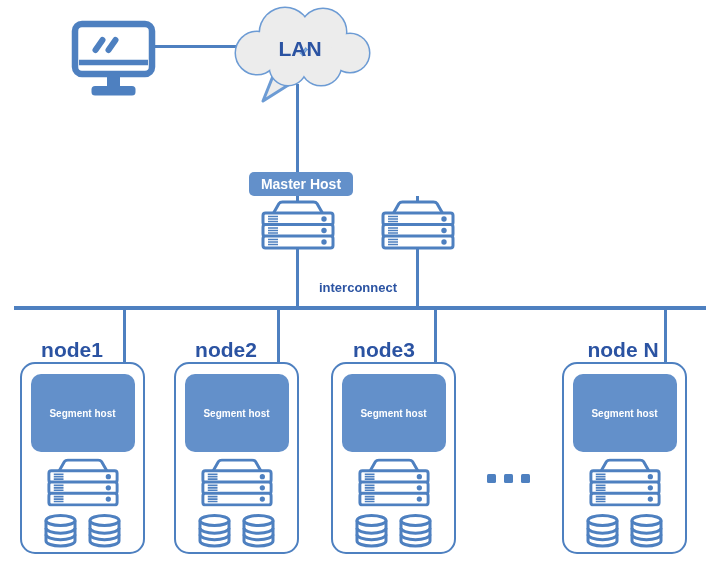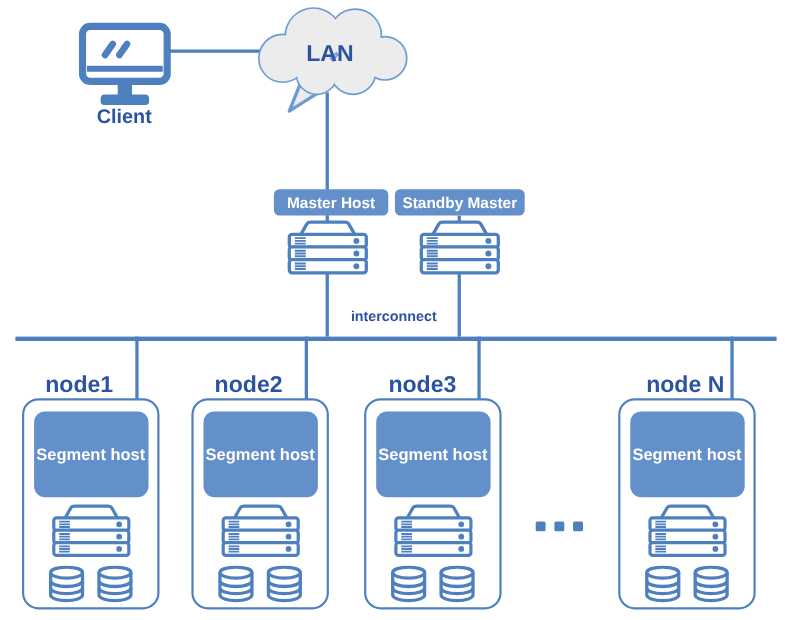--- a/index.html
+++ b/index.html
@@ -23,21 +23,21 @@
   .master-tag{left:249px;width:104px;}
   .standby-tag{left:359px;width:118px;}
   .server-svg{position:absolute;top:200px;width:78px;height:50px;}
   .node{
     position:absolute;top:362px;width:125px;height:192px;background:#ffffff;
     border:2.5px solid #4e80c0;border-radius:15px;box-sizing:border-box;
     display:flex;flex-direction:column;align-items:center;
   }
   .segment{
     margin-top:10px;width:104px;height:78px;background:#6390ca;border-radius:10px;
-    color:#ffffff;font-weight:bold;font-size:15px;
+    color:#ffffff;font-weight:bold;font-size:10px;
     display:flex;align-items:center;justify-content:center;
   }
   .node-server{margin-top:6px;width:76px;height:49px;}
   .cyl-row{margin-top:7px;display:flex;gap:7px;}
   .cyl-row svg{width:37px;height:34px;}
   .dots{position:absolute;left:487px;top:474px;display:flex;gap:8px;}
   .dots span{width:9px;height:9px;background:#4e80c0;border-radius:1.5px;display:block;}
 </style>
 </head>
 <body>
@@ -82,21 +82,20 @@
   <div class="vline" style="left:664px;top:306px;height:58px;"></div>
 
   <svg class="abs" style="left:71px;top:20px;" width="85" height="76" viewBox="0 0 85 76">
     <rect x="4" y="4" width="77" height="50" rx="7" fill="#ffffff" stroke="#4e80c0" stroke-width="6.5"></rect>
     <path d="M8,42.5 H77" stroke="#4e80c0" stroke-width="5.5"></path>
     <path d="M24.5,30 L31.5,20" stroke="#4e80c0" stroke-width="6" stroke-linecap="round"></path>
     <path d="M37.5,30 L44.5,20" stroke="#4e80c0" stroke-width="6" stroke-linecap="round"></path>
     <rect x="36" y="56" width="13" height="11" fill="#4e80c0"></rect>
     <rect x="20.5" y="66" width="44" height="9.5" rx="3.5" fill="#4e80c0"></rect>
   </svg>
-  <div class="lbl client-label">Client</div>
 
   <svg class="abs" style="left:233px;top:5px;" width="142" height="100" viewBox="0 0 142 100">
     <path d="M42,66 L30,96 L68,72 Z" fill="#ececec" stroke="#6c9bd4" stroke-width="3" stroke-linejoin="round"></path>
     <g fill="#ececec" stroke="#6c9bd4" stroke-width="3">
       <circle cx="24" cy="48" r="21"></circle>
       <circle cx="52" cy="28" r="25"></circle>
       <circle cx="90" cy="27" r="23"></circle>
       <circle cx="117" cy="48" r="19"></circle>
       <circle cx="88" cy="60" r="20"></circle>
       <circle cx="55" cy="62" r="18"></circle>
@@ -106,21 +105,20 @@
       <circle cx="52" cy="28" r="25"></circle>
       <circle cx="90" cy="27" r="23"></circle>
       <circle cx="117" cy="48" r="19"></circle>
       <circle cx="88" cy="60" r="20"></circle>
       <circle cx="55" cy="62" r="18"></circle>
     </g>
   </svg>
   <div class="lbl lan-label">LAN</div>
 
   <div class="bluetag master-tag">Master Host</div>
-  <div class="bluetag standby-tag">Standby Master</div>
   <svg class="server-svg" style="left:259px;" viewBox="0 0 78 50">
     <use href="#sym-server"></use>
   </svg>
   <svg class="server-svg" style="left:379px;" viewBox="0 0 78 50">
     <use href="#sym-server"></use>
   </svg>
 
   <div class="lbl interconnect-label">interconnect</div>
   <div class="bus"></div>
 

